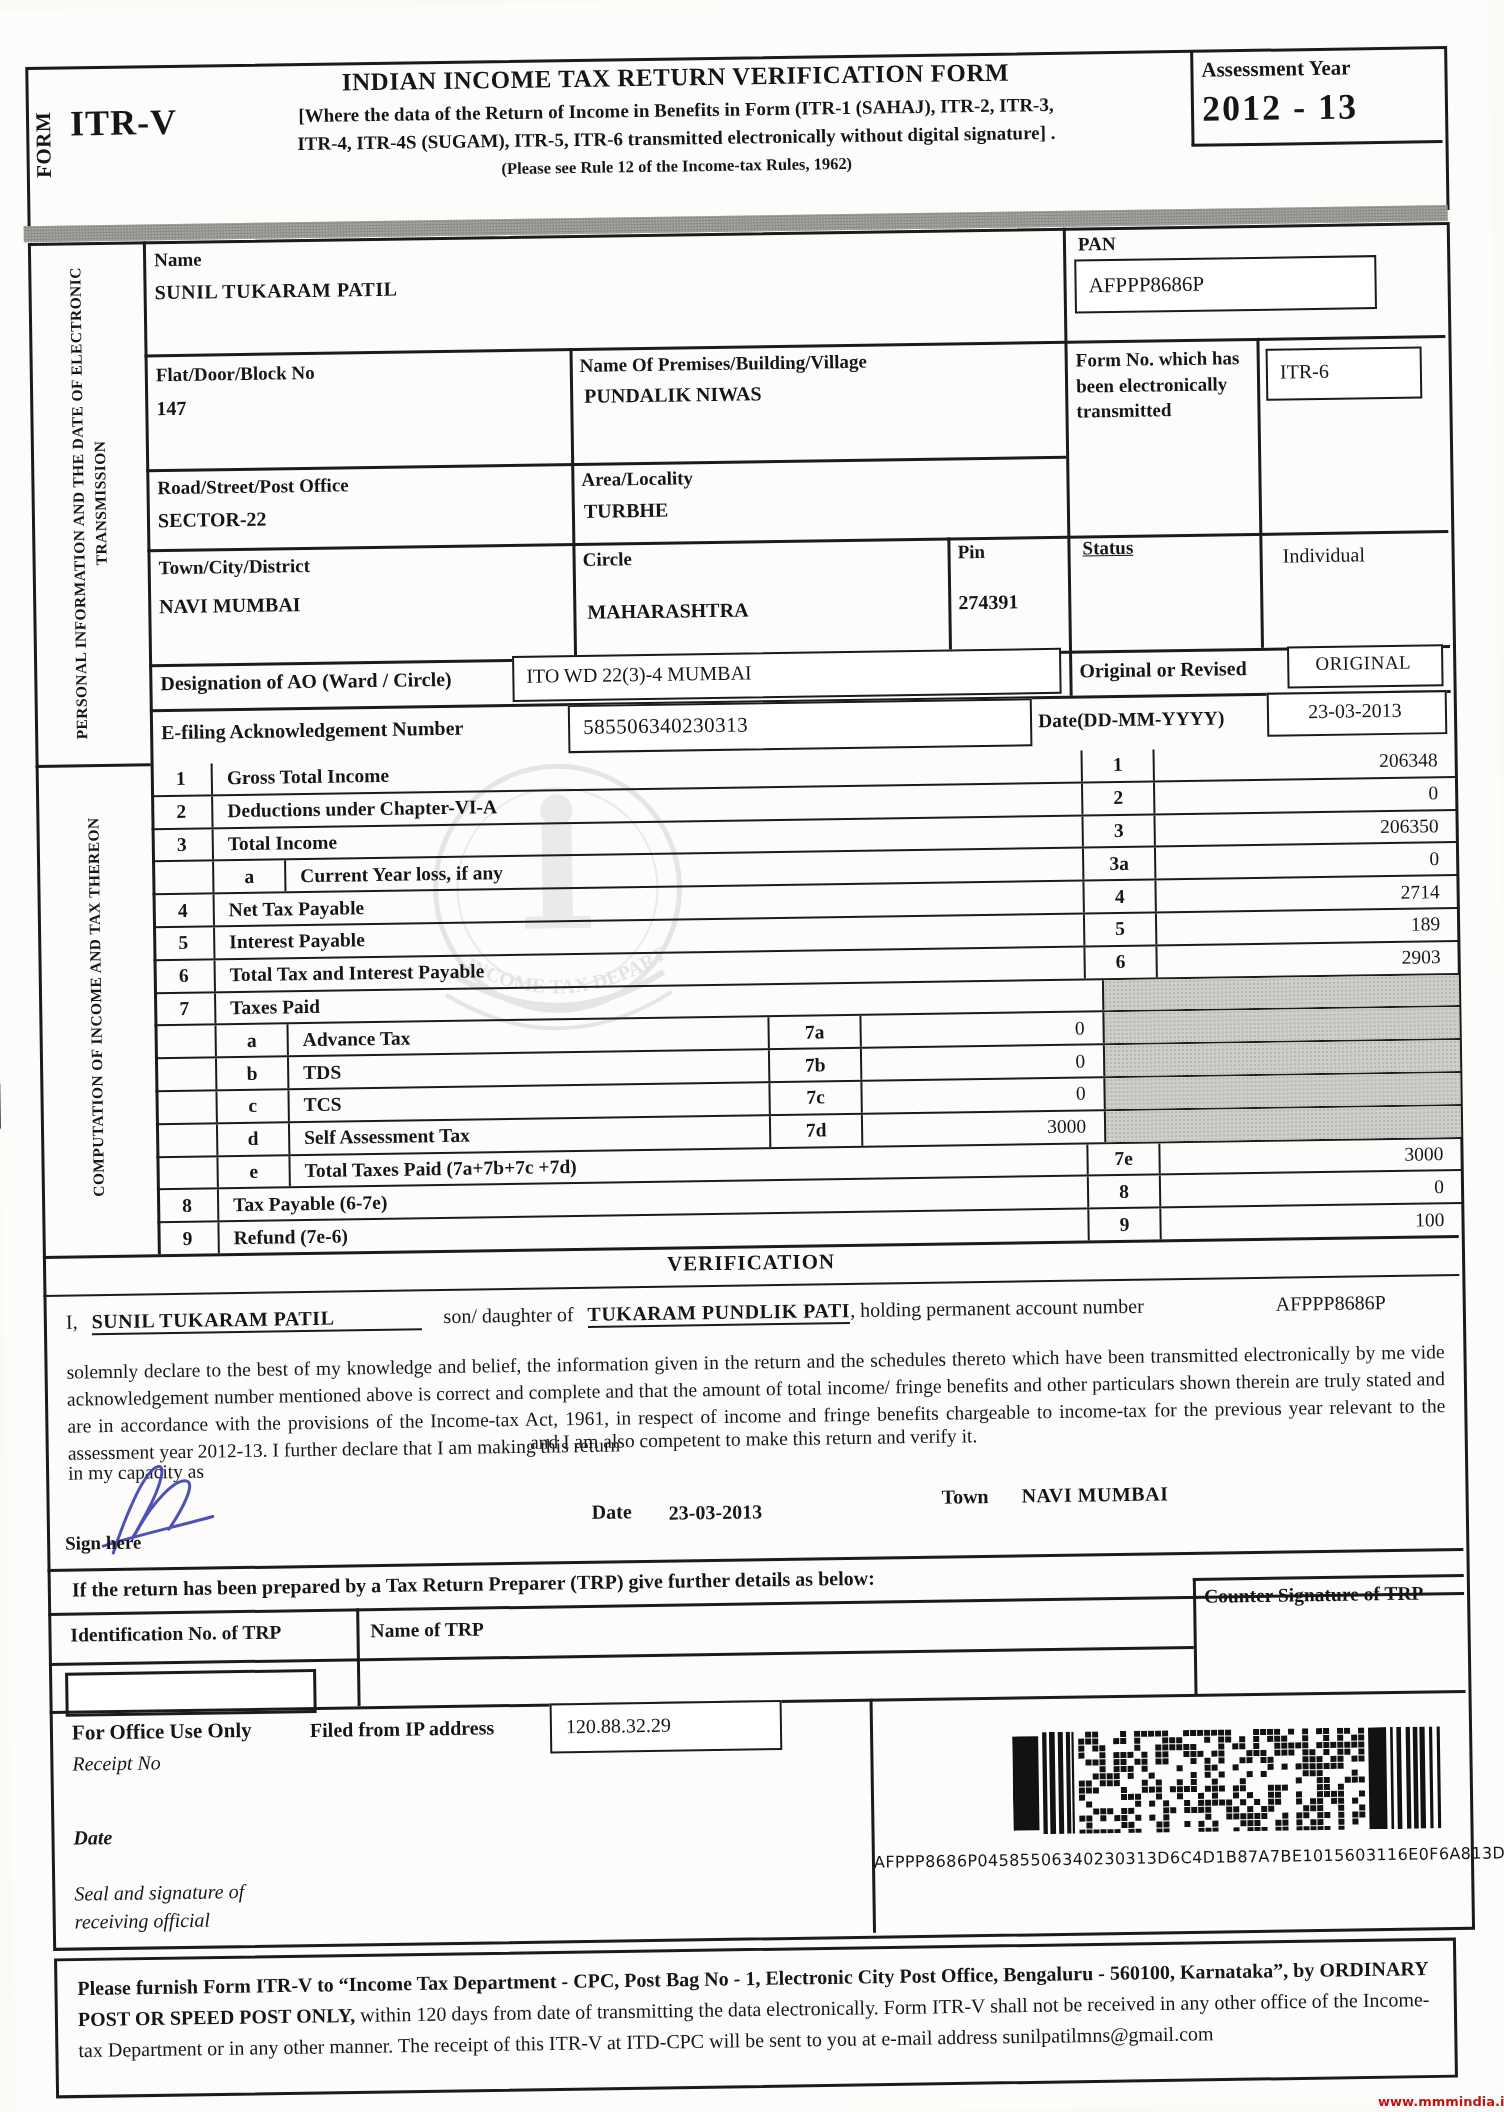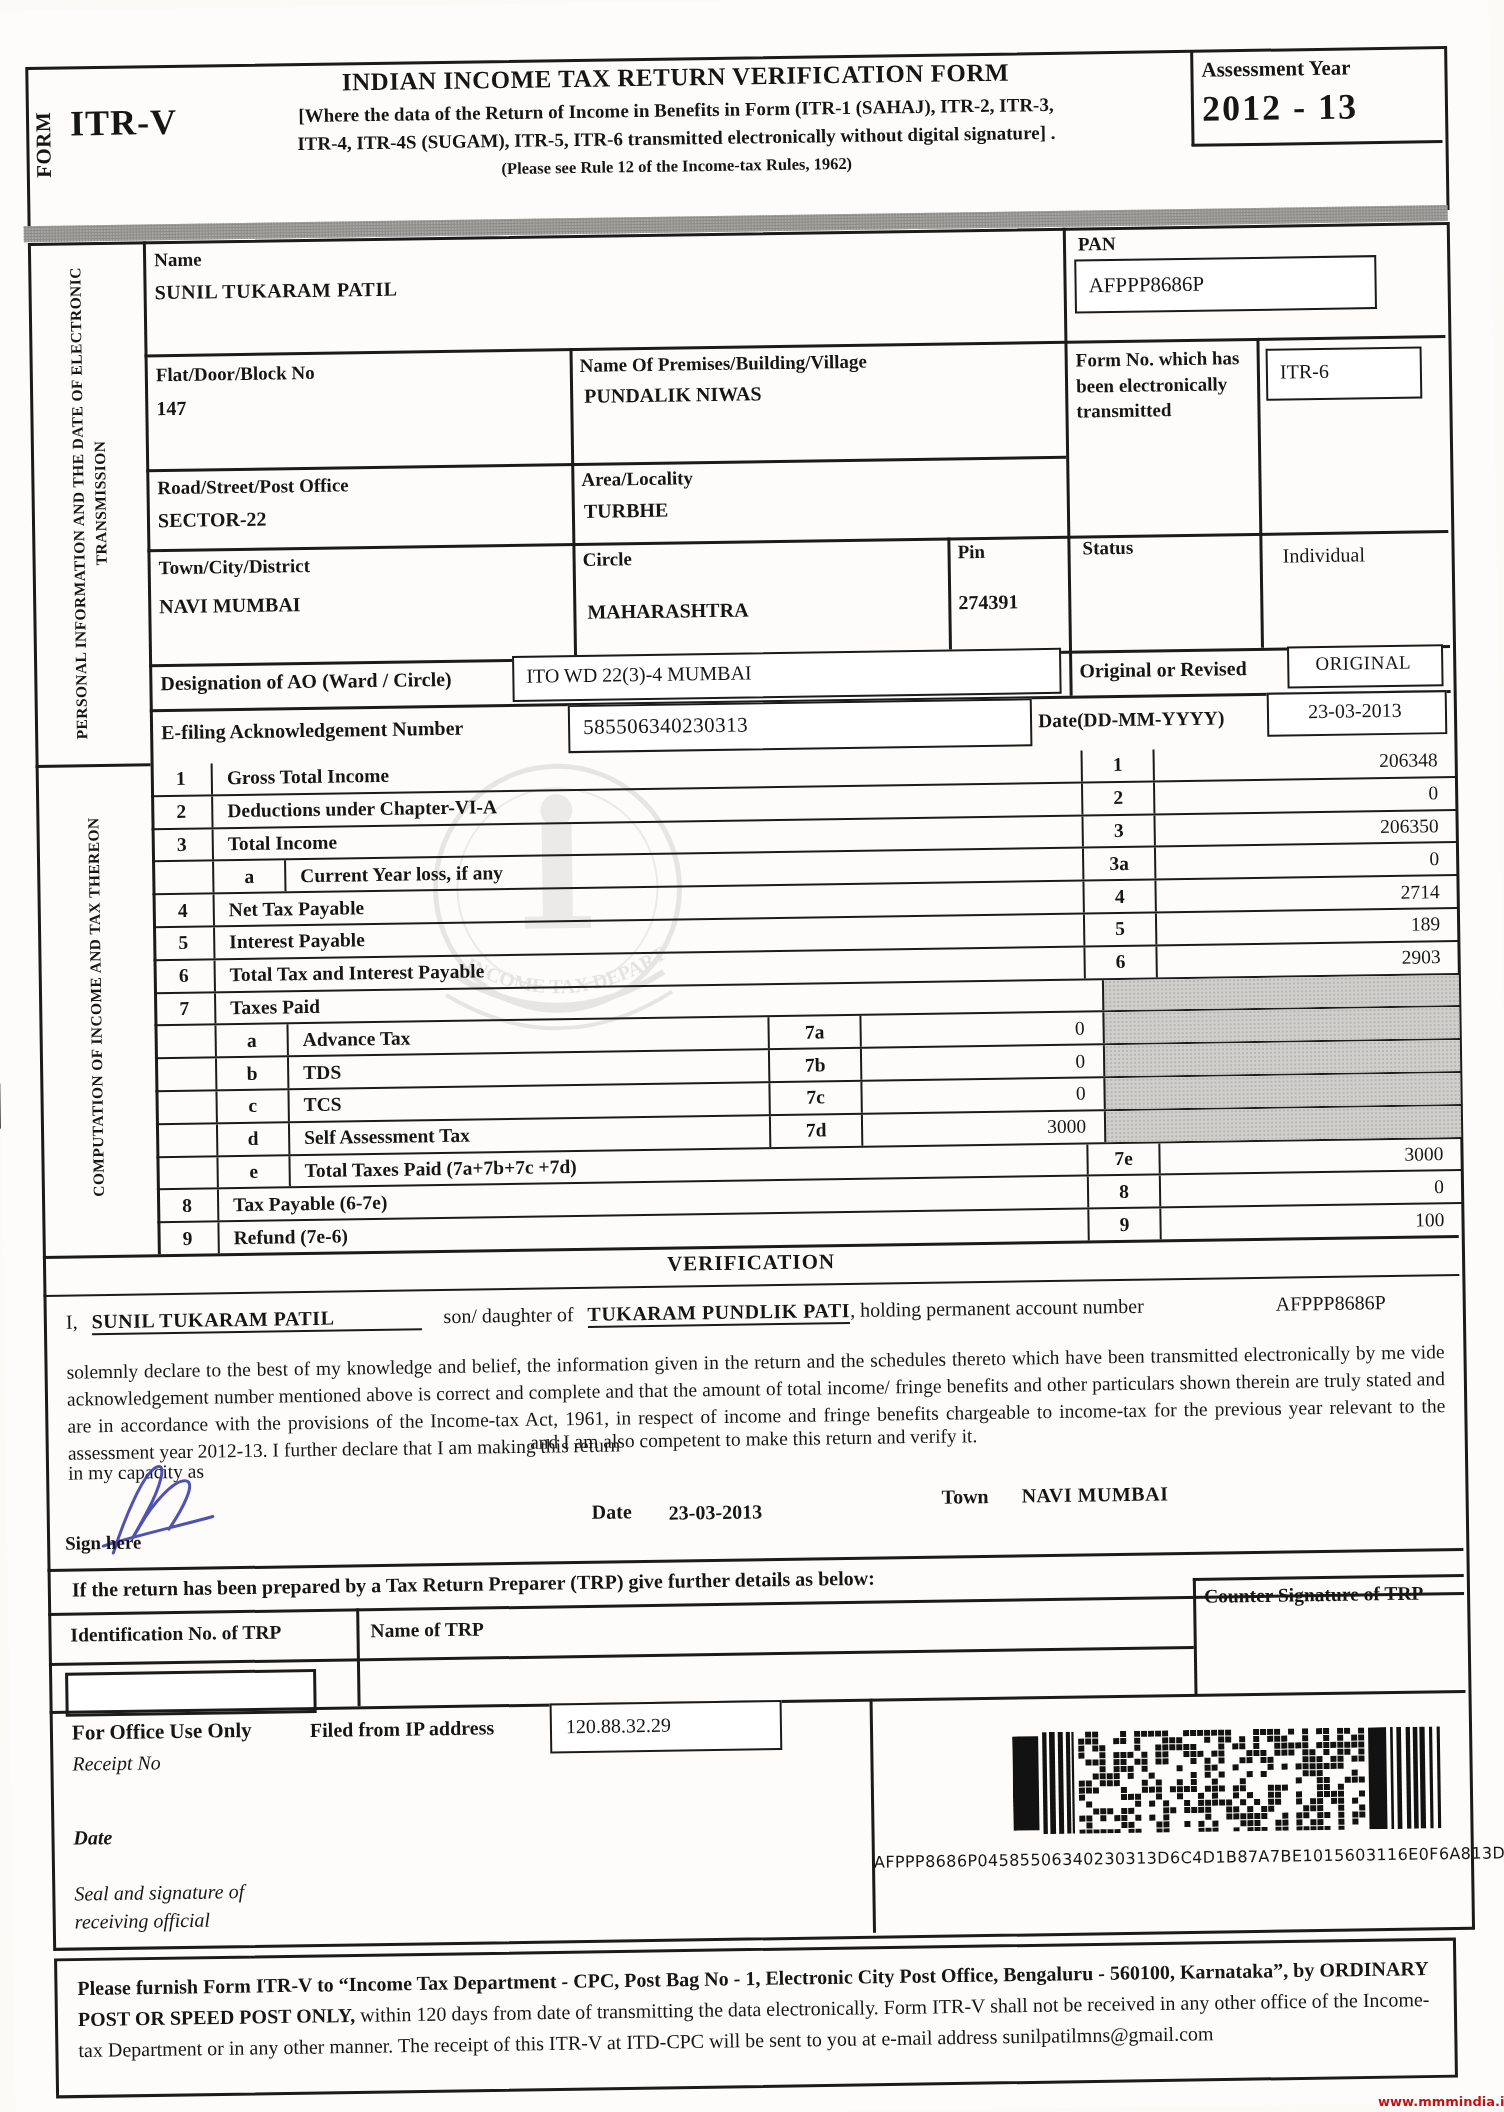--- a/index.html
+++ b/index.html
@@ -111,21 +111,21 @@
     <div class="abs val" style="left:166px;top:500px;">SECTOR-22</div>
     <div class="abs lab" style="left:590px;top:466px;">Area/Locality</div>
     <div class="abs val" style="left:592px;top:497px;">TURBHE</div>
 
     <div class="abs lab" style="left:166px;top:548px;">Town/City/District</div>
     <div class="abs val" style="left:166px;top:586px;">NAVI MUMBAI</div>
     <div class="abs lab" style="left:590px;top:546px;">Circle</div>
     <div class="abs val" style="left:594px;top:598px;">MAHARASHTRA</div>
     <div class="abs lab" style="left:965px;top:544px;">Pin</div>
     <div class="abs val" style="left:965px;top:594px;">274391</div>
-    <div class="abs lab" style="left:1090px;top:542px;">Status</div>
+    <div class="abs lab" style="left:1090px;top:542px;text-decoration:underline;">Status</div>
     <div class="abs" style="left:1290px;top:552px;font-size:20px;">Individual</div>
 
     <div class="abs lab" style="left:166px;top:663px;font-size:20px;">Designation of AO (Ward / Circle)</div>
     <div class="inbox" style="left:518px;top:652px;width:545px;height:42px;"></div>
     <div class="abs" style="left:532px;top:661px;font-size:20px;">ITO WD 22(3)-4 MUMBAI</div>
     <div class="abs lab" style="left:1085px;top:664px;font-size:20px;">Original or Revised</div>
     <div class="inbox" style="left:1293px;top:654px;width:152px;height:38px;"></div>
     <div class="abs" style="left:1293px;top:661px;width:152px;text-align:center;font-size:19px;letter-spacing:.5px;">ORIGINAL</div>
 
     <div class="abs lab" style="left:166px;top:712px;font-size:20px;">E-filing Acknowledgement Number</div>

